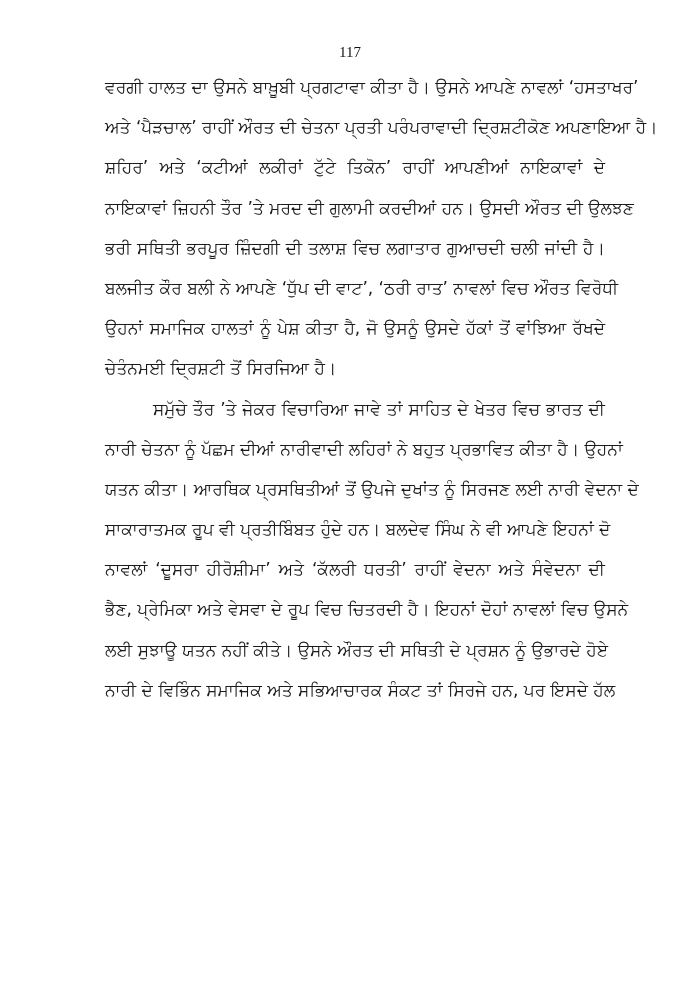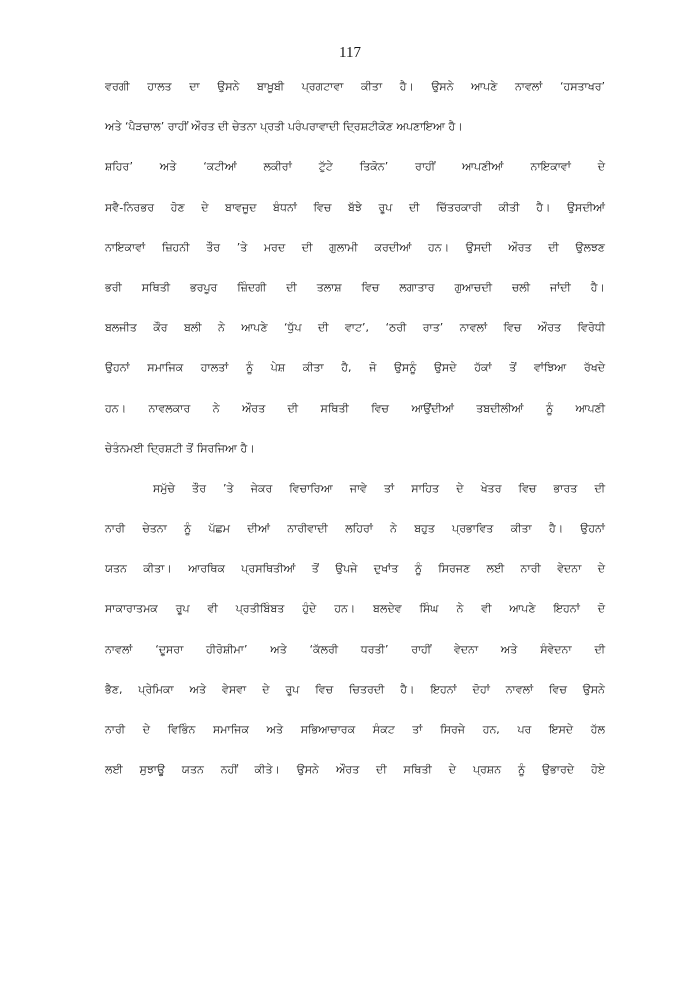--- a/index.html
+++ b/index.html
@@ -32,21 +32,21 @@
       font-family: "Liberation Serif", "DejaVu Serif", serif;
       font-size: 15px;
       color: #111;
     }
     .body-text {
       position: absolute;
       left: 105px;
       top: 67px;
       width: 500px;
       font-family: "DejaVu Sans", "Liberation Sans", sans-serif;
-      font-size: 11px;
+      font-size: 17px;
       line-height: 40.2px;
       color: #1a1a1a;
     }
     .line {
       display: block;
       white-space: nowrap;
       text-align: justify;
       text-align-last: justify;
       height: 40.2px;
       overflow: visible;
@@ -66,33 +66,31 @@
 
   <div class="body-text">
 
     <div>
       <span class="line">ਵਰਗੀ ਹਾਲਤ ਦਾ ਉਸਨੇ ਬਾਖ਼ੂਬੀ ਪ੍ਰਗਟਾਵਾ ਕੀਤਾ ਹੈ। ਉਸਨੇ ਆਪਣੇ ਨਾਵਲਾਂ ‘ਹਸਤਾਖਰ’</span>
       <span class="line last">ਅਤੇ ‘ਪੈੜਚਾਲ’ ਰਾਹੀਂ ਔਰਤ ਦੀ ਚੇਤਨਾ ਪ੍ਰਤੀ ਪਰੰਪਰਾਵਾਦੀ ਦ੍ਰਿਸ਼ਟੀਕੋਣ ਅਪਣਾਇਆ ਹੈ।</span>
     </div>
 
     <div>
       <span class="line">ਸ਼ਹਿਰ’ ਅਤੇ ‘ਕਟੀਆਂ ਲਕੀਰਾਂ ਟੁੱਟੇ ਤਿਕੋਨ’ ਰਾਹੀਂ ਆਪਣੀਆਂ ਨਾਇਕਾਵਾਂ ਦੇ</span>
-      <span class="line">ਸਵੈ-ਨਿਰਭਰ ਹੋਣ ਦੇ ਬਾਵਜੂਦ ਬੰਧਨਾਂ ਵਿਚ ਬੱਝੇ ਰੂਪ ਦੀ ਚਿੱਤਰਕਾਰੀ ਕੀਤੀ ਹੈ। ਉਸਦੀਆਂ</span>
       <span class="line">ਨਾਇਕਾਵਾਂ ਜ਼ਿਹਨੀ ਤੌਰ ’ਤੇ ਮਰਦ ਦੀ ਗੁਲਾਮੀ ਕਰਦੀਆਂ ਹਨ। ਉਸਦੀ ਔਰਤ ਦੀ ਉਲਝਣ</span>
       <span class="line">ਭਰੀ ਸਥਿਤੀ ਭਰਪੂਰ ਜ਼ਿੰਦਗੀ ਦੀ ਤਲਾਸ਼ ਵਿਚ ਲਗਾਤਾਰ ਗੁਆਚਦੀ ਚਲੀ ਜਾਂਦੀ ਹੈ।</span>
       <span class="line">ਬਲਜੀਤ ਕੌਰ ਬਲੀ ਨੇ ਆਪਣੇ ‘ਧੁੱਪ ਦੀ ਵਾਟ’, ‘ਠਰੀ ਰਾਤ’ ਨਾਵਲਾਂ ਵਿਚ ਔਰਤ ਵਿਰੋਧੀ</span>
       <span class="line">ਉਹਨਾਂ ਸਮਾਜਿਕ ਹਾਲਤਾਂ ਨੂੰ ਪੇਸ਼ ਕੀਤਾ ਹੈ, ਜੋ ਉਸਨੂੰ ਉਸਦੇ ਹੱਕਾਂ ਤੋਂ ਵਾਂਝਿਆ ਰੱਖਦੇ</span>
-      <span class="line">ਹਨ। ਨਾਵਲਕਾਰ ਨੇ ਔਰਤ ਦੀ ਸਥਿਤੀ ਵਿਚ ਆਉਂਦੀਆਂ ਤਬਦੀਲੀਆਂ ਨੂੰ ਆਪਣੀ</span>
       <span class="line last">ਚੇਤੰਨਮਈ ਦ੍ਰਿਸ਼ਟੀ ਤੋਂ ਸਿਰਜਿਆ ਹੈ।</span>
     </div>
 
     <div>
       <span class="line indent">ਸਮੁੱਚੇ ਤੌਰ ’ਤੇ ਜੇਕਰ ਵਿਚਾਰਿਆ ਜਾਵੇ ਤਾਂ ਸਾਹਿਤ ਦੇ ਖੇਤਰ ਵਿਚ ਭਾਰਤ ਦੀ</span>
       <span class="line">ਨਾਰੀ ਚੇਤਨਾ ਨੂੰ ਪੱਛਮ ਦੀਆਂ ਨਾਰੀਵਾਦੀ ਲਹਿਰਾਂ ਨੇ ਬਹੁਤ ਪ੍ਰਭਾਵਿਤ ਕੀਤਾ ਹੈ। ਉਹਨਾਂ</span>
       <span class="line">ਯਤਨ ਕੀਤਾ। ਆਰਥਿਕ ਪ੍ਰਸਥਿਤੀਆਂ ਤੋਂ ਉਪਜੇ ਦੁਖਾਂਤ ਨੂੰ ਸਿਰਜਣ ਲਈ ਨਾਰੀ ਵੇਦਨਾ ਦੇ</span>
       <span class="line">ਸਾਕਾਰਾਤਮਕ ਰੂਪ ਵੀ ਪ੍ਰਤੀਬਿੰਬਤ ਹੁੰਦੇ ਹਨ। ਬਲਦੇਵ ਸਿੰਘ ਨੇ ਵੀ ਆਪਣੇ ਇਹਨਾਂ ਦੋ</span>
       <span class="line">ਨਾਵਲਾਂ ‘ਦੂਸਰਾ ਹੀਰੋਸ਼ੀਮਾ’ ਅਤੇ ‘ਕੱਲਰੀ ਧਰਤੀ’ ਰਾਹੀਂ ਵੇਦਨਾ ਅਤੇ ਸੰਵੇਦਨਾ ਦੀ</span>
       <span class="line">ਭੈਣ, ਪ੍ਰੇਮਿਕਾ ਅਤੇ ਵੇਸਵਾ ਦੇ ਰੂਪ ਵਿਚ ਚਿਤਰਦੀ ਹੈ। ਇਹਨਾਂ ਦੋਹਾਂ ਨਾਵਲਾਂ ਵਿਚ ਉਸਨੇ</span>
+      <span class="line">ਲਈ ਸੁਝਾਊ ਯਤਨ ਨਹੀਂ ਕੀਤੇ। ਉਸਨੇ ਔਰਤ ਦੀ ਸਥਿਤੀ ਦੇ ਪ੍ਰਸ਼ਨ ਨੂੰ ਉਭਾਰਦੇ ਹੋਏ</span>
       <span class="line">ਨਾਰੀ ਦੇ ਵਿਭਿੰਨ ਸਮਾਜਿਕ ਅਤੇ ਸਭਿਆਚਾਰਕ ਸੰਕਟ ਤਾਂ ਸਿਰਜੇ ਹਨ, ਪਰ ਇਸਦੇ ਹੱਲ</span>
-      <span class="line">ਲਈ ਸੁਝਾਊ ਯਤਨ ਨਹੀਂ ਕੀਤੇ। ਉਸਨੇ ਔਰਤ ਦੀ ਸਥਿਤੀ ਦੇ ਪ੍ਰਸ਼ਨ ਨੂੰ ਉਭਾਰਦੇ ਹੋਏ</span>
     </div>
   </div>
 </div>
 
 </body></html>

